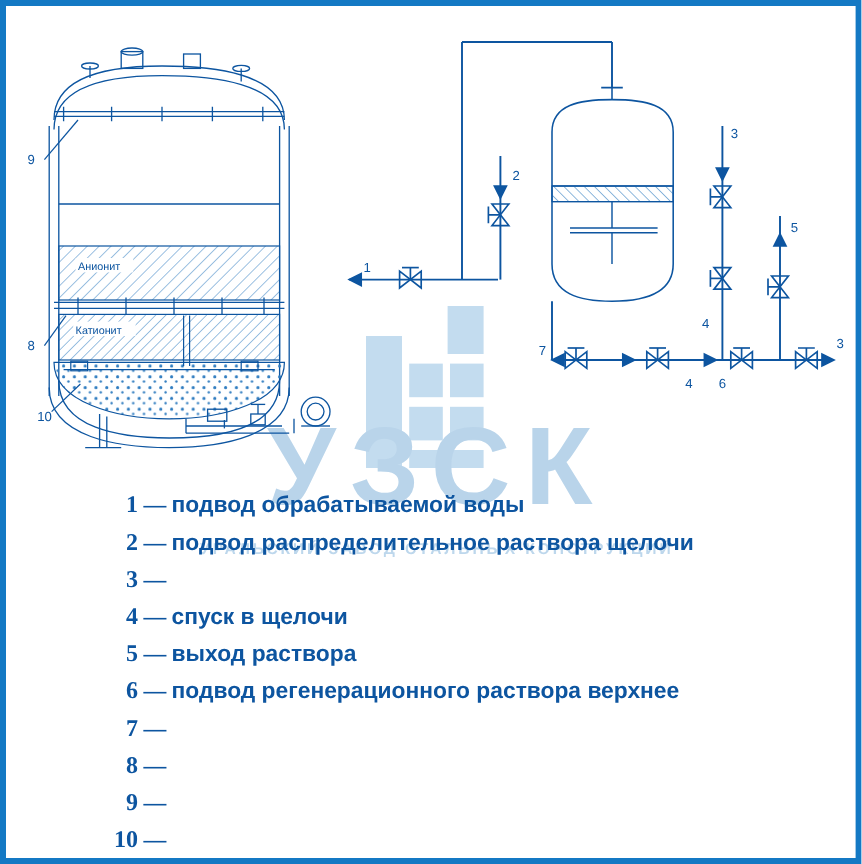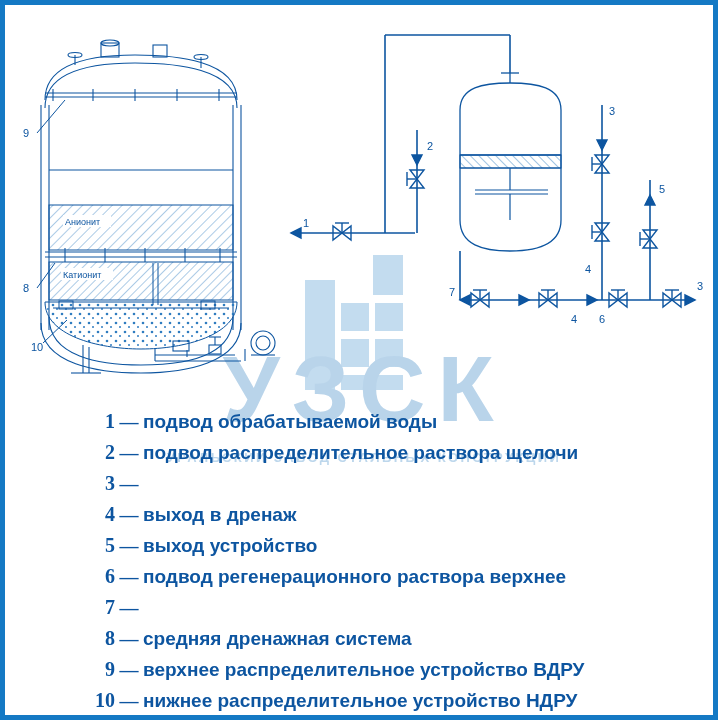--- a/index.html
+++ b/index.html
@@ -368,46 +368,43 @@
       <span class="lg-dash">—</span>
       <span class="lg-text">подвод распределительное раствора щелочи</span>
     </div>
     <div class="legend-row">
       <span class="lg-num">3</span>
       <span class="lg-dash">—</span>
     </div>
     <div class="legend-row">
       <span class="lg-num">4</span>
       <span class="lg-dash">—</span>
-      <span class="lg-text">выход в дренаж</span>
+      <span class="lg-text">спуск в щелочи</span>
     </div>
     <div class="legend-row">
       <span class="lg-num">5</span>
       <span class="lg-dash">—</span>
-      <span class="lg-text">выход устройство</span>
+      <span class="lg-text">выход раствора</span>
     </div>
     <div class="legend-row">
       <span class="lg-num">6</span>
       <span class="lg-dash">—</span>
       <span class="lg-text">подвод регенерационного раствора верхнее</span>
     </div>
     <div class="legend-row">
       <span class="lg-num">7</span>
       <span class="lg-dash">—</span>
     </div>
     <div class="legend-row">
       <span class="lg-num">8</span>
       <span class="lg-dash">—</span>
-      <span class="lg-text">средняя дренажная система</span>
     </div>
     <div class="legend-row">
       <span class="lg-num">9</span>
       <span class="lg-dash">—</span>
-      <span class="lg-text">верхнее распределительное устройство ВДРУ</span>
     </div>
     <div class="legend-row">
       <span class="lg-num">10</span>
       <span class="lg-dash">—</span>
-      <span class="lg-text">нижнее распределительное устройство НДРУ</span>
     </div>
   </div>
 
 </div>
 
 </body></html>

